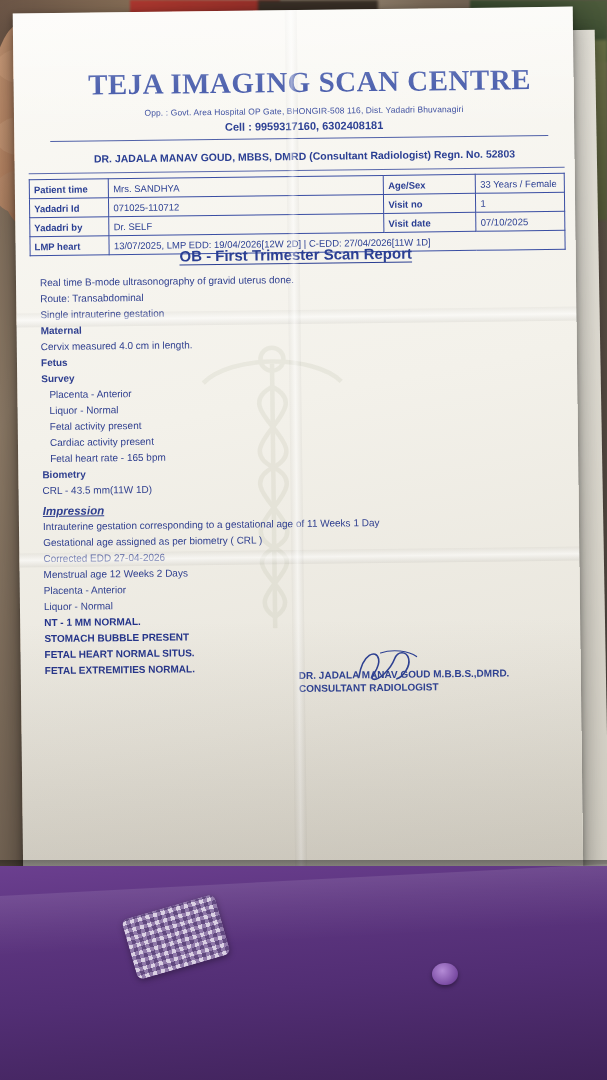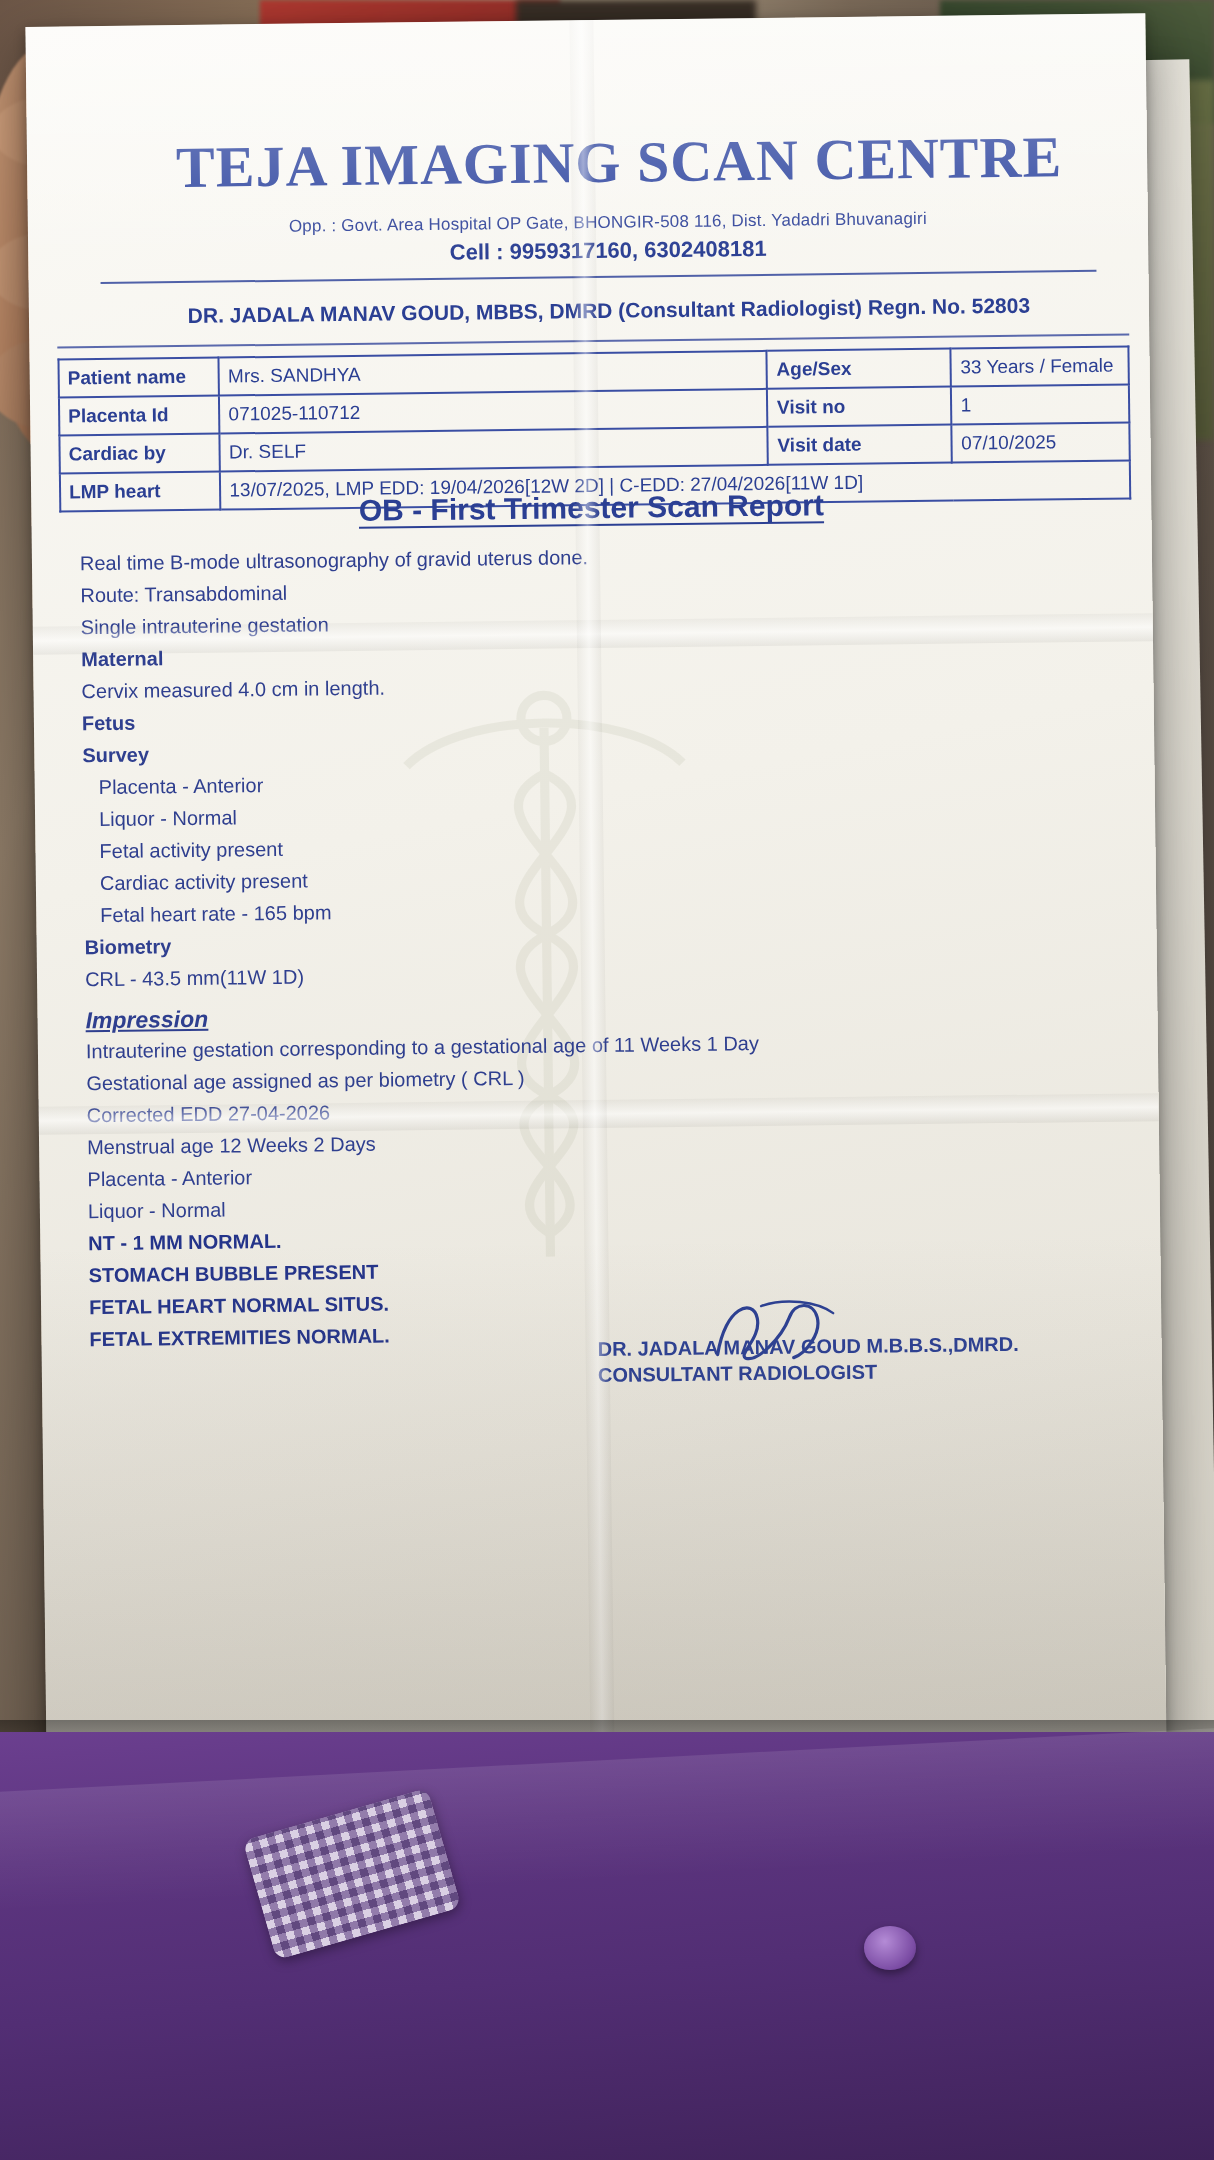--- a/index.html
+++ b/index.html
@@ -237,33 +237,33 @@
       <div class="clinic-name">TEJA IMAGING SCAN CENTRE</div>
       <div class="clinic-addr">Opp. : Govt. Area Hospital OP Gate, BHONGIR-508 116, Dist. Yadadri Bhuvanagiri</div>
       <div class="clinic-cell">Cell : 9959317160, 6302408181</div>
       <div class="hr1"></div>
       <div class="doctor-line">DR. JADALA MANAV GOUD, MBBS, DMRD (Consultant Radiologist)  Regn. No. 52803</div>
       <div class="hr2"></div>
 
       <table class="ptable">
         <tbody>
             <tr>
-          <td class="c1 lbl">Patient name</td>
+          <td class="c1 lbl">Patient time</td>
           <td class="c2">Mrs. SANDHYA</td>
           <td class="c3 lbl">Age/Sex</td>
           <td class="c4">33 Years / Female</td>
         </tr>
         <tr>
-          <td class="c1 lbl">Placenta Id</td>
+          <td class="c1 lbl">Yadadri Id</td>
           <td class="c2">071025-110712</td>
           <td class="c3 lbl">Visit no</td>
           <td class="c4">1</td>
         </tr>
         <tr>
-          <td class="c1 lbl">Cardiac by</td>
+          <td class="c1 lbl">Yadadri by</td>
           <td class="c2">Dr. SELF</td>
           <td class="c3 lbl">Visit date</td>
           <td class="c4">07/10/2025</td>
         </tr>
         <tr class="lmprow">
           <td class="c1 lbl">LMP heart</td>
           <td colspan="3">13/07/2025, LMP EDD: 19/04/2026[12W 2D] | C-EDD: 27/04/2026[11W 1D]</td>
         </tr>
       </tbody>
         </table>

